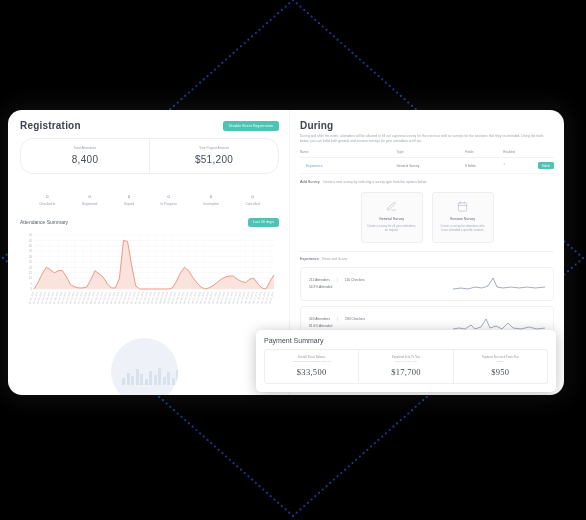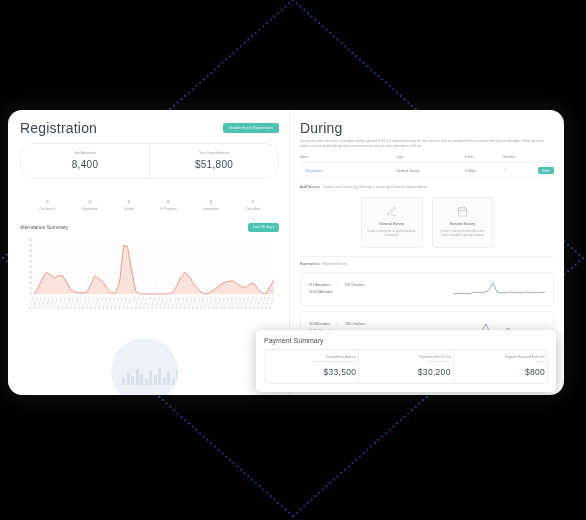--- a/index.html
+++ b/index.html
@@ -30,21 +30,21 @@
   
   .watermark {
     position: absolute; left: 103px; top: 228px;
     width: 67px; height: 67px; border-radius: 50%;
     background: #e8eef6; opacity: .75; overflow: hidden;
   }
   .watermark .bars { position: absolute; bottom: 20px; left: 11px; display: flex; align-items: flex-end; gap: 1.5px; }
   .watermark .bars i { display: block; width: 3px; background: #ccd8e6; }
 
   
-  .sect-title { font-size: 14px; color: #3d4451; font-weight: 400; letter-spacing: .2px; }
+  .sect-title { font-size: 10px; color: #3d4451; font-weight: 700; letter-spacing: .2px; }
   .tiny { font-size: 3.1px; color: #99a0ab; letter-spacing: .1px; line-height: 1.5; }
 
   
   .head-row { display: flex; align-items: center; justify-content: space-between; margin-bottom: 7px; }
   .btn-teal {
     background: #4ec3b4; color: #fff; border: none; border-radius: 2.5px;
     font-size: 3.3px; padding: 3px 6px; letter-spacing: .2px;
     font-family: "Liberation Sans", sans-serif; white-space: nowrap;
   }
   .btn-teal.sm { padding: 2.5px 5px; }
@@ -104,21 +104,21 @@
   
   .paypanel {
     position: absolute; left: 256px; top: 330px;
     width: 300px; height: 62px;
     background: #ffffff; border-radius: 5px;
     box-shadow: 0 2px 14px rgba(0,0,0,0.25);
     padding: 7px 8px;
   }
   .paypanel .pt { font-size: 7px; color: #454c59; margin-bottom: 5px; }
   .pay-grid { display: flex; border: 1px solid #eceef1; border-radius: 3px; }
-  .pay-cell { flex: 1; text-align: right; padding: 5px 2px 6px; }
+  .pay-cell { flex: 1; text-align: center; padding: 5px 2px 6px; font-family: Liberation Serif, serif; }
   .pay-cell + .pay-cell { border-left: 1px solid #eceef1; }
   .pay-cell .pl { font-size: 3.1px; color: #8c939e; }
   .pay-cell .ps { font-size: 2.5px; color: #b3b9c1; margin-top: 1px; }
   .pay-cell .pv { font-size: 8.5px; color: #454c59; margin-top: 4px; letter-spacing: .3px; }
 </style>
 </head>
 <body>
 
 <div id="stage">
 
@@ -452,21 +452,21 @@
         <button class="btn-teal">Disable Event Registration</button>
       </div>
 
       <div class="kpi-box">
         <div class="kpi">
           <div class="k-lbl">Total Attendees</div>
           <div class="k-val">8,400</div>
         </div>
         <div class="kpi">
           <div class="k-lbl">Your Payout Amount</div>
-          <div class="k-val">$51,800</div>
+          <div class="k-val">$51,200</div>
         </div>
       </div>
 
       <div class="ministats">
         <div class="ms">
           <div class="n">0</div>
           <div class="t">Checked In</div>
         </div>
         <div class="ms">
           <div class="n">0</div>
@@ -728,23 +728,23 @@
     <div class="pt">Payment Summary</div>
     <div class="pay-grid">
       <div class="pay-cell">
         <div class="pl">Overall Event Balance</div>
         <div class="ps">Amount collected minus taxes and fees</div>
         <div class="pv">$33,500</div>
       </div>
       <div class="pay-cell">
         <div class="pl">Payments Sent To You</div>
         <div class="ps">Money to on the way!</div>
-        <div class="pv">$30,200</div>
+        <div class="pv">$17,700</div>
       </div>
       <div class="pay-cell">
         <div class="pl">Payment Received From You</div>
         <div class="ps">Thanks!</div>
-        <div class="pv">$800</div>
+        <div class="pv">$950</div>
       </div>
     </div>
   </div>
 
 </div>
 
 </body></html>

